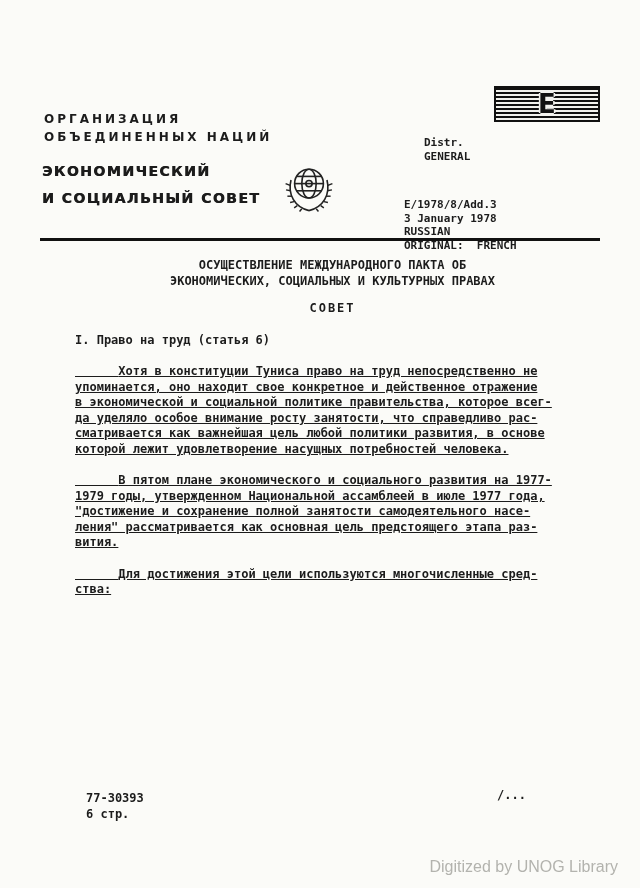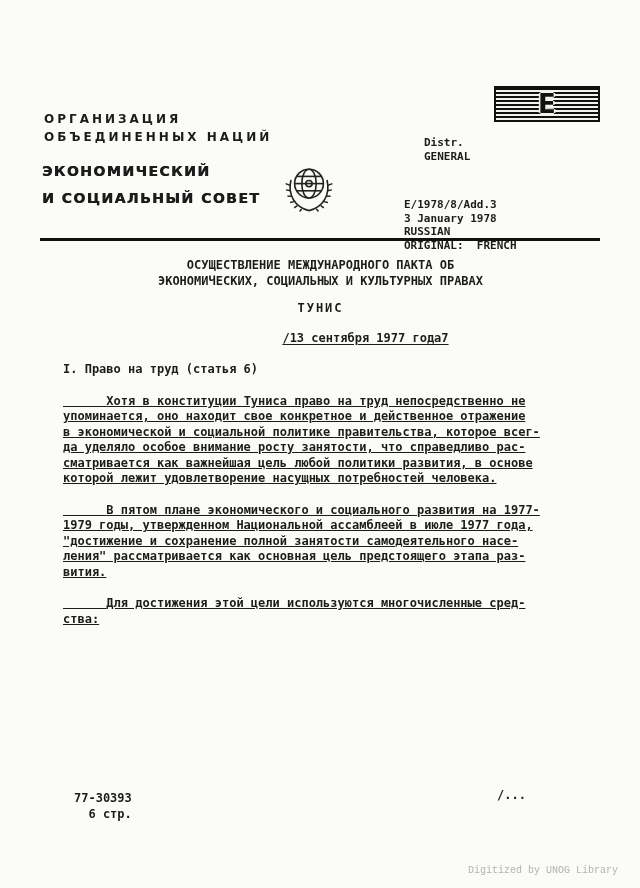--- a/index.html
+++ b/index.html
@@ -34,34 +34,34 @@
   }
   .stamp-letter{
     font-family:"DejaVu Sans","Liberation Sans",sans-serif;
     font-weight:900;font-size:26px;color:#111;line-height:1;
     text-shadow:-1.5px 0 0 #f2f2ee,1.5px 0 0 #f2f2ee,0 -1.5px 0 #f2f2ee,0 1.5px 0 #f2f2ee;
   }
   .distr{position:absolute;left:424px;top:136px;font-size:11px;font-weight:700;line-height:14px;}
   .symbol-block{position:absolute;left:404px;top:170px;font-size:11px;font-weight:700;line-height:13.5px;margin-top:28px;}
   .rule{position:absolute;left:40px;top:238px;width:560px;height:3px;background:#111;}
   
-  .column{position:absolute;left:63px;top:258px;width:515px;font-size:12px;font-weight:700;line-height:15.5px;}
+  .column{position:absolute;left:75px;top:258px;width:515px;font-size:12px;font-weight:700;line-height:15.5px;}
   .title{text-align:center;margin:0 0 12px 0;}
   .subtitle{margin:0 0 18px 40px;text-decoration:underline;text-underline-offset:2px;}
   .country{text-align:center;margin:0 0 14px 0;letter-spacing:2px;}
   .date-note{text-align:center;padding-left:90px;margin:0 0 16px 0;text-decoration:underline;text-underline-offset:2px;}
   .section-heading{margin:16px 0 12px 0;}
   .para{margin:16px 0 12px 0;text-decoration:underline;}
   
-  .footer-left{position:absolute;left:74px;top:790px;font-size:12px;font-weight:700;line-height:16px;text-align:right;}
+  .footer-left{position:absolute;left:86px;top:790px;font-size:12px;font-weight:700;line-height:16px;}
   .footer-cont{position:absolute;left:497px;top:788px;font-size:12px;font-weight:700;}
   .watermark{
     position:absolute;right:22px;bottom:12px;
-    font-family:Liberation Mono, monospace;
-    font-size:10px;color:#b3b3ae;font-weight:400;
+    font-family:Liberation Sans, sans-serif;
+    font-size:16px;color:#b3b3ae;font-weight:400;
   }
 </style>
 </head>
 <body>
 
 <div class="page">
 
   <div class="org-name pre">ОРГАНИЗАЦИЯ
 ОБЪЕДИНЕННЫХ НАЦИЙ</div>
   <div class="council-name pre">ЭКОНОМИЧЕСКИЙ
@@ -105,22 +105,21 @@
   <div class="symbol-block pre">E/1978/8/Add.3
 3 January 1978
 RUSSIAN
 ORIGINAL:  FRENCH</div>
 
   <div class="rule"></div>
 
   <div class="column">
     <div class="title pre">ОСУЩЕСТВЛЕНИЕ МЕЖДУНАРОДНОГО ПАКТА ОБ
 ЭКОНОМИЧЕСКИХ, СОЦИАЛЬНЫХ И КУЛЬТУРНЫХ ПРАВАХ</div>
-    <div class="country">ТУНИС</div>
-    <div class="date-note">/13 сентября 1977 года7</div>
+    <div class="country">СОВЕТ</div>
     <div class="section-heading">I.  Право на труд (статья 6)</div>
     <div class="para pre">      Хотя в конституции Туниса право на труд непосредственно не
 упоминается, оно находит свое конкретное и действенное отражение
 в экономической и социальной политике правительства, которое всег-
 да уделяло особое внимание росту занятости, что справедливо рас-
 сматривается как важнейшая цель любой политики развития, в основе
 которой лежит удовлетворение насущных потребностей человека.</div>
     <div class="para pre">      В пятом плане экономического и социального развития на 1977-
 1979 годы, утвержденном Национальной ассамблеей в июле 1977 года,
 "достижение и сохранение полной занятости самодеятельного насе-

